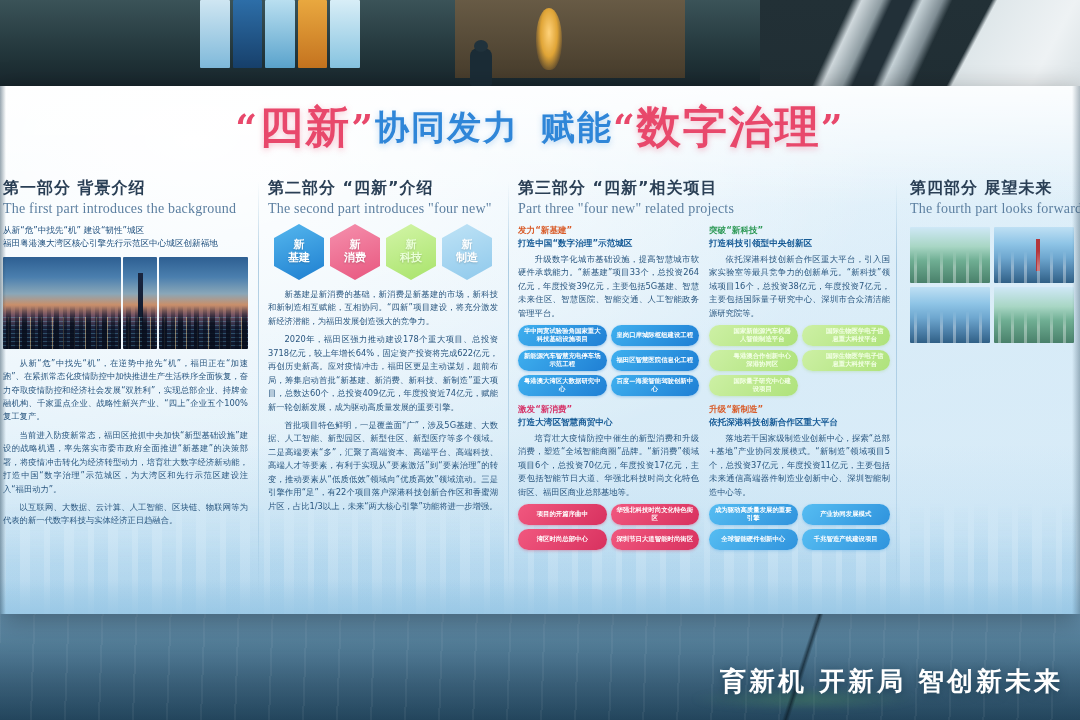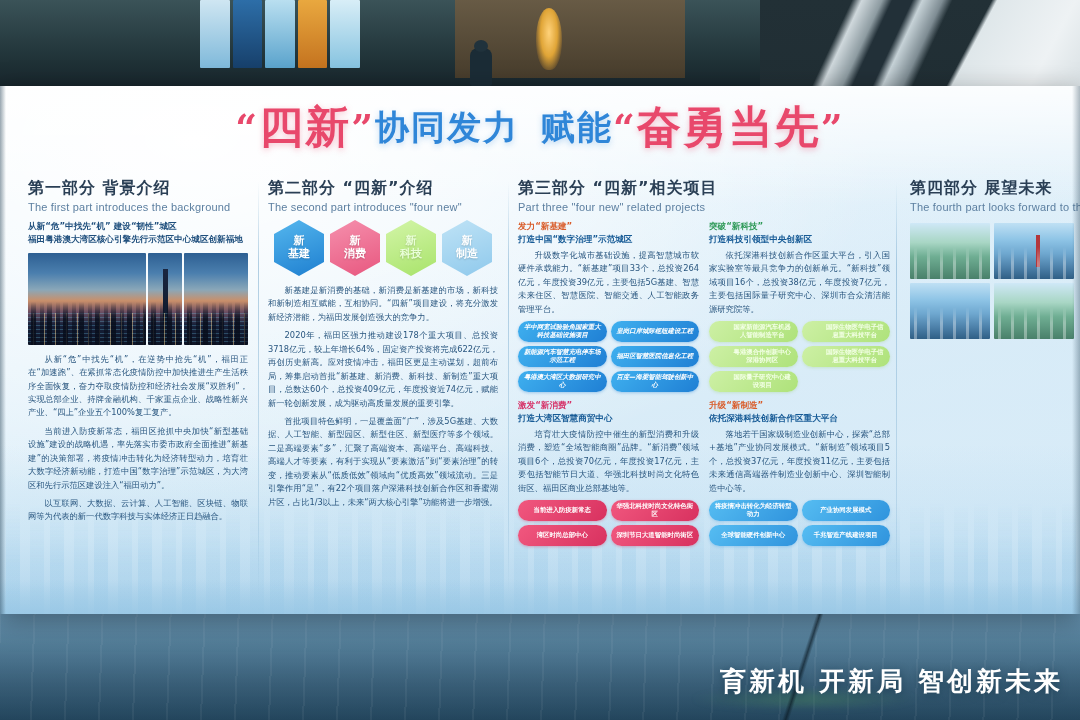--- a/index.html
+++ b/index.html
@@ -138,41 +138,41 @@
   .hl-red   { color:#e8486b; text-shadow:0 2px 6px rgba(232,72,107,.35); }
   .hl-blue  { color:#2f86d8; text-shadow:0 2px 6px rgba(47,134,216,.30); font-size:34px !important; }
   .hl-quote { color:#e8486b; font-size:38px !important; }
 
   
   .cols {
     position:absolute; left:0; top:92px; width:1080px; height:420px;
     display:flex; gap:0;
   }
   .col { position:relative; padding:0 10px; }
-  .col.c1 { width:258px; padding-left:28px; }
+  .col.c1 { width:258px; padding-left:3px; }
   .col.c2 { width:250px; }
   .col.c3 { width:392px; }
   .col.c4 { width:180px; padding-right:6px; }
 
   .divider {
     position:absolute; top:96px; width:1px; height:412px;
     background:linear-gradient(180deg, rgba(120,170,205,0), rgba(120,170,205,.55) 20%, rgba(120,170,205,.25) 85%, rgba(120,170,205,0));
   }
 
   h2.sec-title {
     font-family:"DejaVu Sans","Liberation Sans",sans-serif;
     font-size:16px; font-weight:700; color:#2a3f55; letter-spacing:1px;
     margin-bottom:2px; white-space:nowrap;
   }
   .sec-title-en {
-    font-size:11px; color:#5c7fa0; letter-spacing:.2px; margin-bottom:7px;
-    font-family:Liberation Sans, sans-serif; white-space:nowrap;
+    font-size:14px; color:#5c7fa0; letter-spacing:.2px; margin-bottom:7px;
+    font-family:Liberation Serif, serif; white-space:nowrap;
   }
   .lead {
-    font-size:8.6px; line-height:1.55; color:#1f4f7d; font-weight:700;
+    font-size:8.6px; line-height:1.55; color:#1f4f7d; font-weight:400;
     font-family:"DejaVu Sans",sans-serif; margin-bottom:6px;
   }
   .lead div { white-space:nowrap; }
   .body-txt {
     font-size:8.3px; line-height:1.62; color:#29567f; text-align:justify;
     font-family:"DejaVu Sans",sans-serif;
   }
   .body-txt p { text-indent:2em; margin-bottom:5px; }
 
   
@@ -236,21 +236,21 @@
   .sub-h.pink .t1{color:#d6356a;}
   .sub-h.green .t1{color:#2f9a58;}
   .pills{display:flex;flex-wrap:wrap;gap:4px;margin:5px 0 7px;}
   .pill{
     flex:0 0 calc(50% - 2px);
     min-height:21px; border-radius:11px;
     display:flex;align-items:center;justify-content:center;text-align:center;
     font-size:6.4px;line-height:1.25;font-weight:700;color:#fff;padding:2px 4px;
     font-family:"DejaVu Sans",sans-serif;
   }
-  .pill.blue{ background:linear-gradient(135deg,#3fb0ef,#1f7fd4); box-shadow:0 1px 3px rgba(31,127,212,.35);font-style:italic;}
+  .pill.blue{ background:linear-gradient(135deg,#3fb0ef,#1f7fd4); box-shadow:0 1px 3px rgba(31,127,212,.35);}
   .pill.pink{ background:linear-gradient(135deg,#f1587f,#d8315f); box-shadow:0 1px 3px rgba(216,49,95,.35);}
   .pill.green{ background:linear-gradient(135deg,#cdf0a5,#aee27a); color:#f3ffe6; box-shadow:0 1px 3px rgba(150,205,110,.3);padding-left:22px;}
   .pill.blue2{ background:linear-gradient(135deg,#56bdf2,#2f93dd); box-shadow:0 1px 3px rgba(47,147,221,.3);}
 
   
   .c4photos{display:flex;flex-direction:column;gap:4px;margin-top:10px;}
   .c4row{display:flex;gap:4px;height:56px;}
   .c4ph{flex:1;border-radius:1px;position:relative;overflow:hidden;}
   .cityday{
     position:absolute;inset:0;
@@ -329,21 +329,21 @@
   <div class="floor-refl"></div>
   <div class="floor-green"></div>
   <div class="floor-seam"></div>
 
   <div class="board">
     <div class="board-topglow"></div>
     <div class="board-skyline"></div>
     <div class="board-bottom-fade"></div>
 
     <div class="headline">
-      <span class="hl-quote">“</span><span class="hl-red">四新</span><span class="hl-quote">”</span><span class="hl-blue">协同发力</span><span class="hl-blue" style="padding-left:22px">赋能</span><span class="hl-quote">“</span><span class="hl-red">奋勇当先</span><span class="hl-quote">”</span>
+      <span class="hl-quote">“</span><span class="hl-red">四新</span><span class="hl-quote">”</span><span class="hl-blue">协同发力</span><span class="hl-blue" style="padding-left:22px">赋能</span><span class="hl-quote">“</span><span class="hl-red">数字治理</span><span class="hl-quote">”</span>
     </div>
 
     <div class="divider" style="left:258px"></div>
     <div class="divider" style="left:508px"></div>
     <div class="divider" style="left:896px"></div>
 
     <div class="cols">
 
       <div class="col c1">
         <h2 class="sec-title">第一部分  背景介绍</h2>
@@ -436,21 +436,21 @@
             </div>
 
             <div class="sub-h pink">
               <div class="t1">激发“新消费”</div>
               <div class="t2">打造大湾区智慧商贸中心</div>
             </div>
             <div class="body-txt">
               <p>培育壮大疫情防控中催生的新型消费和升级消费，塑造“全域智能商圈”品牌。“新消费”领域项目6个，总投资70亿元，年度投资17亿元，主要包括智能节日大道、华强北科技时尚文化特色街区、福田区商业总部基地等。</p>
             </div>
             <div class="pills">
-              <div class="pill pink">当前进入防疫新常态</div>
+              <div class="pill pink">项目的开篇序曲中</div>
               <div class="pill pink">华强北科技时尚文化特色街区</div>
               <div class="pill pink">湾区时尚总部中心</div>
               <div class="pill pink">深圳节日大道智能时尚街区</div>
             </div>
           </div>
 
           <div class="s3col">
             <div class="sub-h green">
               <div class="t1">突破“新科技”</div>
               <div class="t2">打造科技引领型中央创新区</div>
@@ -467,21 +467,21 @@
             </div>
 
             <div class="sub-h">
               <div class="t1">升级“新制造”</div>
               <div class="t2">依托深港科技创新合作区重大平台</div>
             </div>
             <div class="body-txt">
               <p>落地若干国家级制造业创新中心，探索“总部+基地”产业协同发展模式。“新制造”领域项目5个，总投资37亿元，年度投资11亿元，主要包括未来通信高端器件制造业创新中心、深圳智能制造中心等。</p>
             </div>
             <div class="pills">
-              <div class="pill blue2">将疫情冲击转化为经济转型动力</div>
+              <div class="pill blue2">成为驱动高质量发展的重要引擎</div>
               <div class="pill blue2">产业协同发展模式</div>
               <div class="pill blue2">全球智能硬件创新中心</div>
               <div class="pill blue2">千兆智造产线建设项目</div>
             </div>
           </div>
         </div>
       </div>
 
       <div class="col c4">
         <h2 class="sec-title">第四部分  展望未来</h2>

